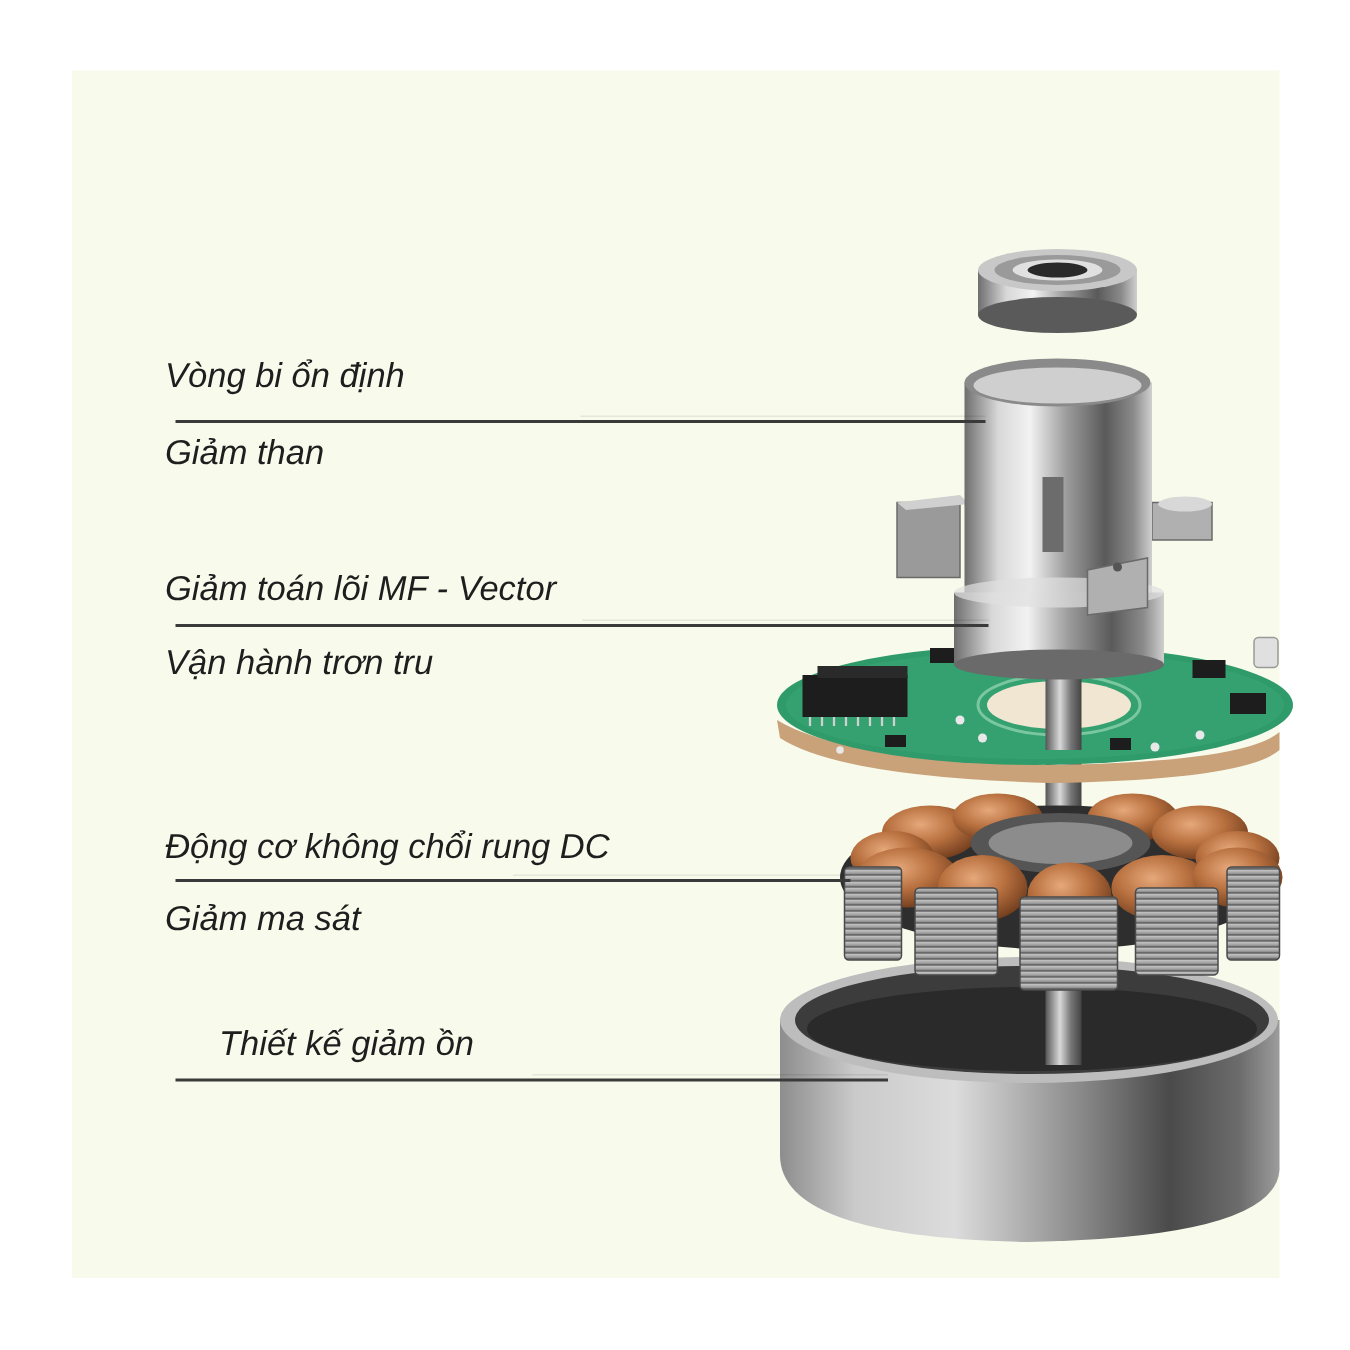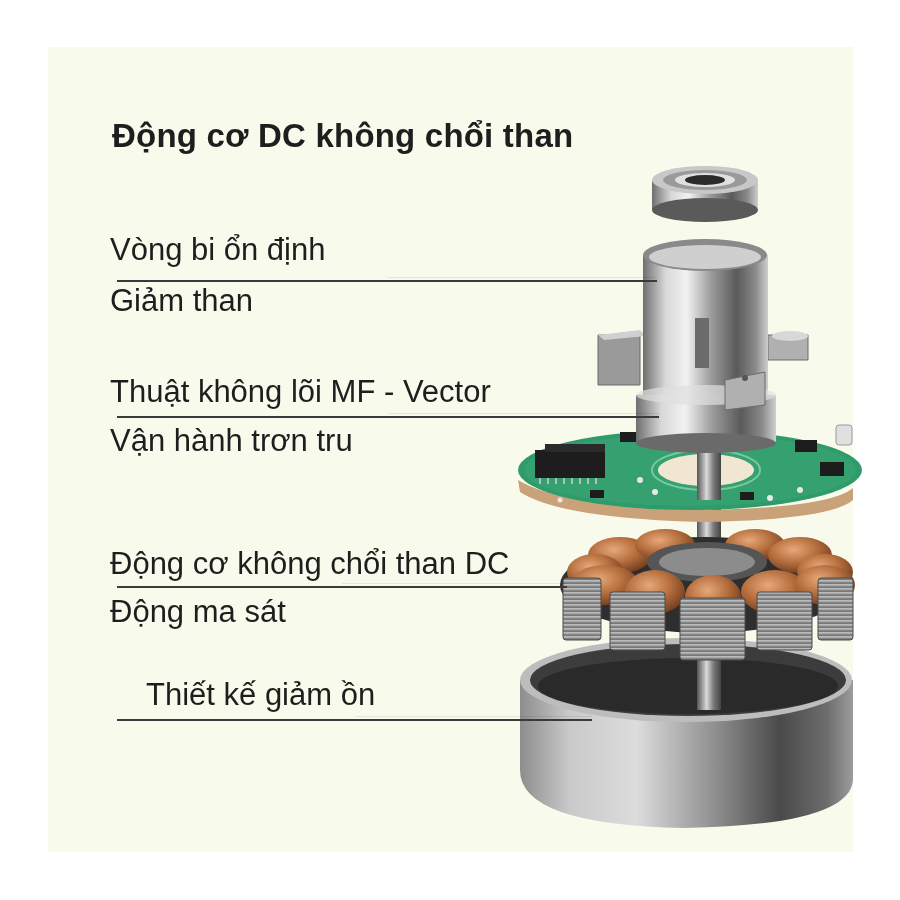--- a/index.html
+++ b/index.html
@@ -1,43 +1,43 @@
 <!DOCTYPE html>
 <html><head>
 <meta charset="utf-8">
 <style>
   html, body { margin:0; padding:0; background:#ffffff; }
   body { width:900px; height:900px; position:relative; overflow:hidden; font-family:"Liberation Sans", sans-serif; }
   .panel { position:absolute; left:48px; top:47px; width:805px; height:805px; background:#f8fbec; overflow:hidden; }
   .title { position:absolute; left:112px; top:114px; margin:0; font-size:33px; line-height:44px; font-weight:bold; color:#1e1e1e; letter-spacing:0.2px; z-index:3; }
-  .label { position:absolute; left:110px; font-size:31px; line-height:30px; color:#1e1e1e; z-index:3; white-space:nowrap; }
+  .label { position:absolute; left:110px; font-size:23px; line-height:30px; color:#1e1e1e; z-index:3; white-space:nowrap;font-style:italic; }
   .leader { position:absolute; height:2px; background:#3a3a3a; z-index:4; }
   .leader::after { content:""; position:absolute; left:50%; right:0; top:-3px; height:1px; background:rgba(0,0,0,0.08); }
   svg.motor { position:absolute; left:0; top:0; width:900px; height:900px; z-index:2; }
 </style>
 </head>
 <body>
 
 <div class="panel"></div>
 
 <h1 class="title">
-  <span>Động cơ DC không chổi than</span><br>
+  <br>
 </h1>
 
 <div class="label" style="top:235px;">Vòng bi ổn định</div>
 <div class="leader" style="left:117px; top:280px; width:540px;"></div>
 <div class="label" style="top:286px;">Giảm than</div>
 
-<div class="label" style="top:377px;">Thuật không lõi MF - Vector</div>
+<div class="label" style="top:377px;">Giảm toán lõi MF - Vector</div>
 <div class="leader" style="left:117px; top:416px; width:542px;"></div>
 <div class="label" style="top:426px;">Vận hành trơn tru</div>
 
-<div class="label" style="top:549px;">Động cơ không chổi than DC</div>
+<div class="label" style="top:549px;">Động cơ không chổi rung DC</div>
 <div class="leader" style="left:117px; top:586px; width:450px;"></div>
-<div class="label" style="top:597px;">Động ma sát</div>
+<div class="label" style="top:597px;">Giảm ma sát</div>
 
 <div class="label" style="top:680px;margin-left:36px;">Thiết kế giảm ồn</div>
 <div class="leader" style="left:117px; top:719px; width:475px;"></div>
 
 <svg class="motor" viewBox="0 0 900 900">
   <defs>
     <linearGradient id="metalH" x1="0" x2="1" y1="0" y2="0">
       <stop offset="0" stop-color="#6e6e6e"></stop>
       <stop offset="0.18" stop-color="#d8d8d8"></stop>
       <stop offset="0.35" stop-color="#f2f2f2"></stop>

